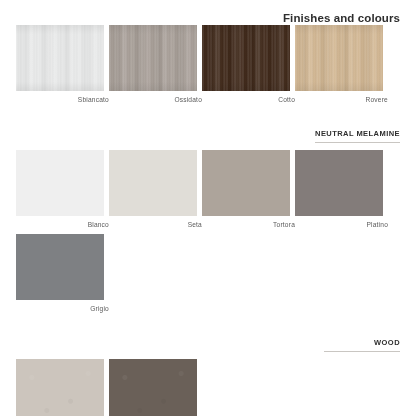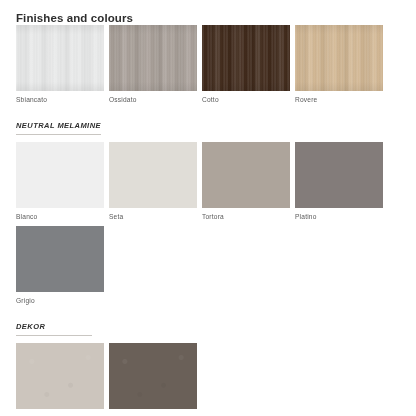--- a/index.html
+++ b/index.html
@@ -15,20 +15,21 @@
     color: #3a3a3a;
     -webkit-font-smoothing: antialiased;
   }
 
   .page {
     position: relative;
     width: 416px;
     height: 416px;
     box-sizing: border-box;
     padding: 0 16px;
+    text-align: right;
   }
 
   
   .page-title {
     font-size: 11.5px;
     font-weight: bold;
     color: #2e2e2e;
     letter-spacing: 0.1px;
     margin: 0;
     padding-top: 11px;
@@ -38,22 +39,21 @@
 
   
   .section {
     margin: 0;
   }
   .section-head {
     margin-top: 13px;
     margin-bottom: 7px;
   }
   .section-head.tight {
-    margin-top: 5px;
-    font-style: italic;
+    margin-top: 13px;
   }
   .section-title {
     display: inline-block;
     font-size: 7.5px;
     font-weight: bold;
     letter-spacing: 0.45px;
     color: #2e2e2e;
     line-height: 10px;
     padding-bottom: 3px;
     border-bottom: 1.5px solid #c9c6c2;
@@ -197,21 +197,21 @@
             <div class="swatch" style="background: rgb(131, 124, 122);"></div>
             <span class="swatch-label">Platino</span>
           </div>
           <div class="swatch-cell">
             <div class="swatch" style="background: rgb(126, 128, 131);"></div>
             <span class="swatch-label">Grigio</span>
           </div>
         </div>
       </div>
       <div class="section">
-        <div class="section-head tight"><span class="section-title">DEKOR</span></div>
+        <div class="section-head tight"><span class="section-title">WOOD</span></div>
         <div class="swatch-grid">
           <div class="swatch-cell">
             <div class="swatch" style="background: rgb(204, 197, 189);">
               <div class="speckle"></div>
             </div>
           </div>
           <div class="swatch-cell">
             <div class="swatch" style="background: rgb(106, 96, 88);">
               <div class="speckle"></div>
             </div>

